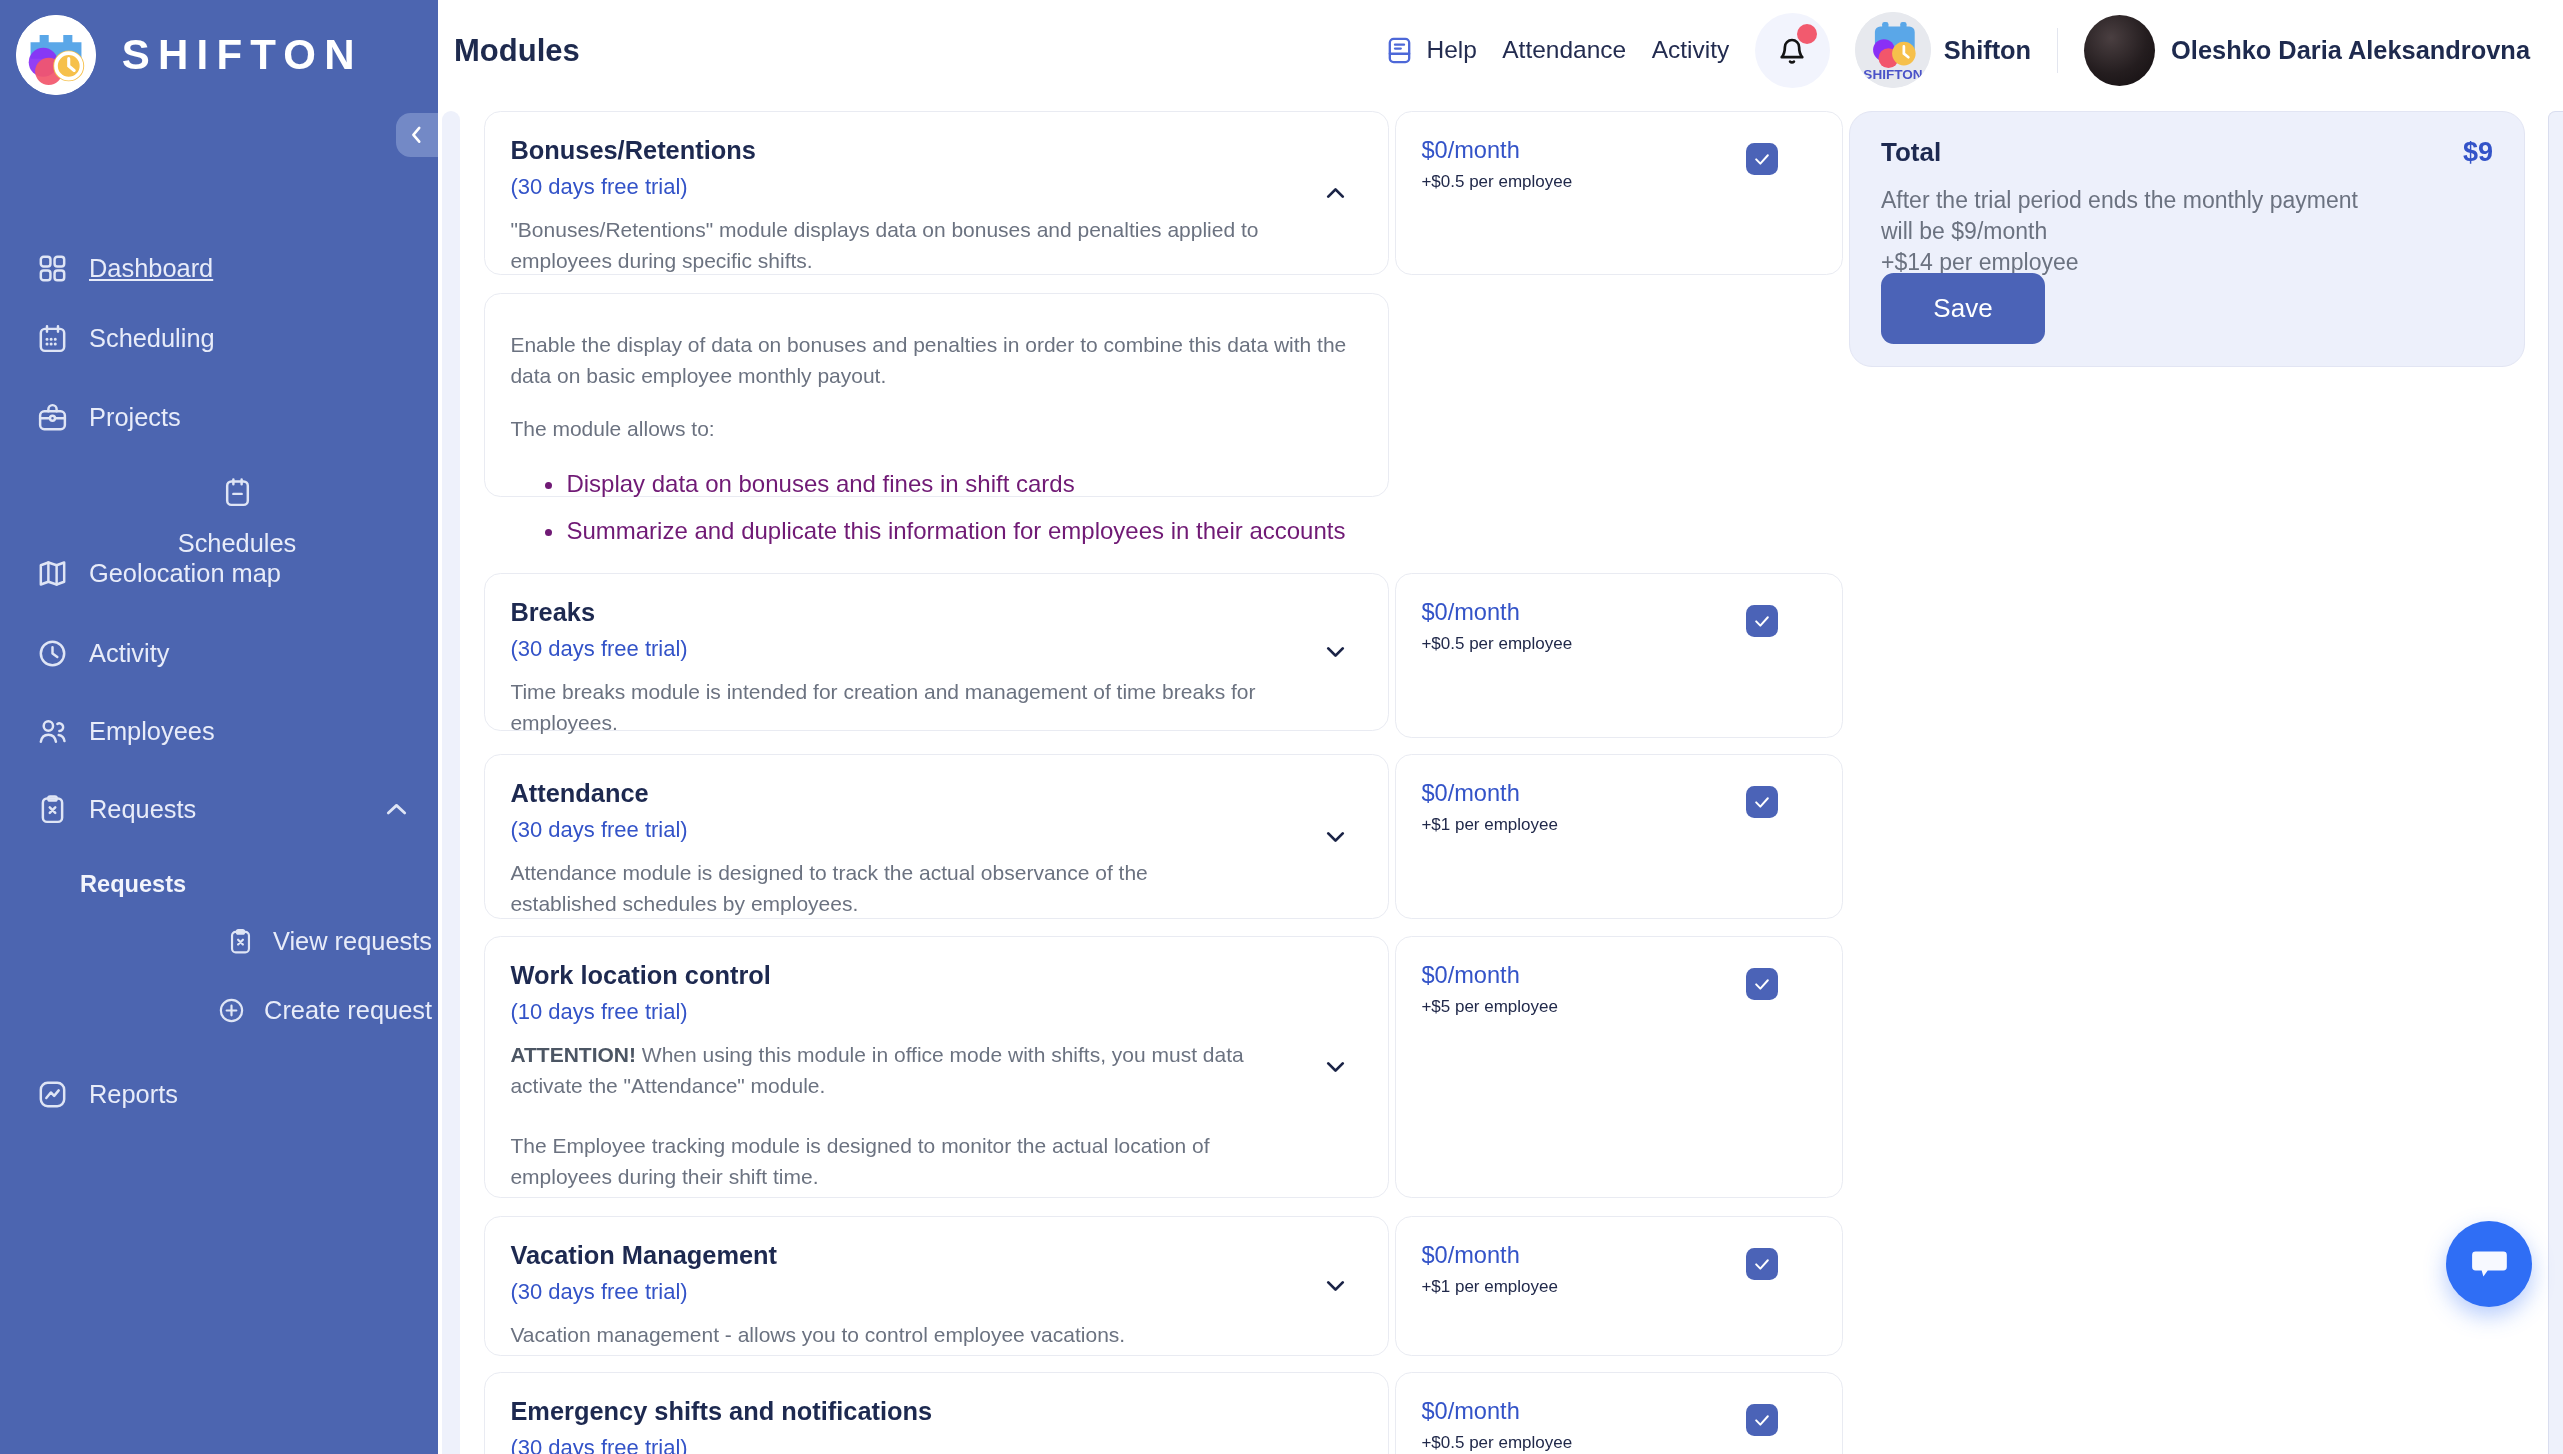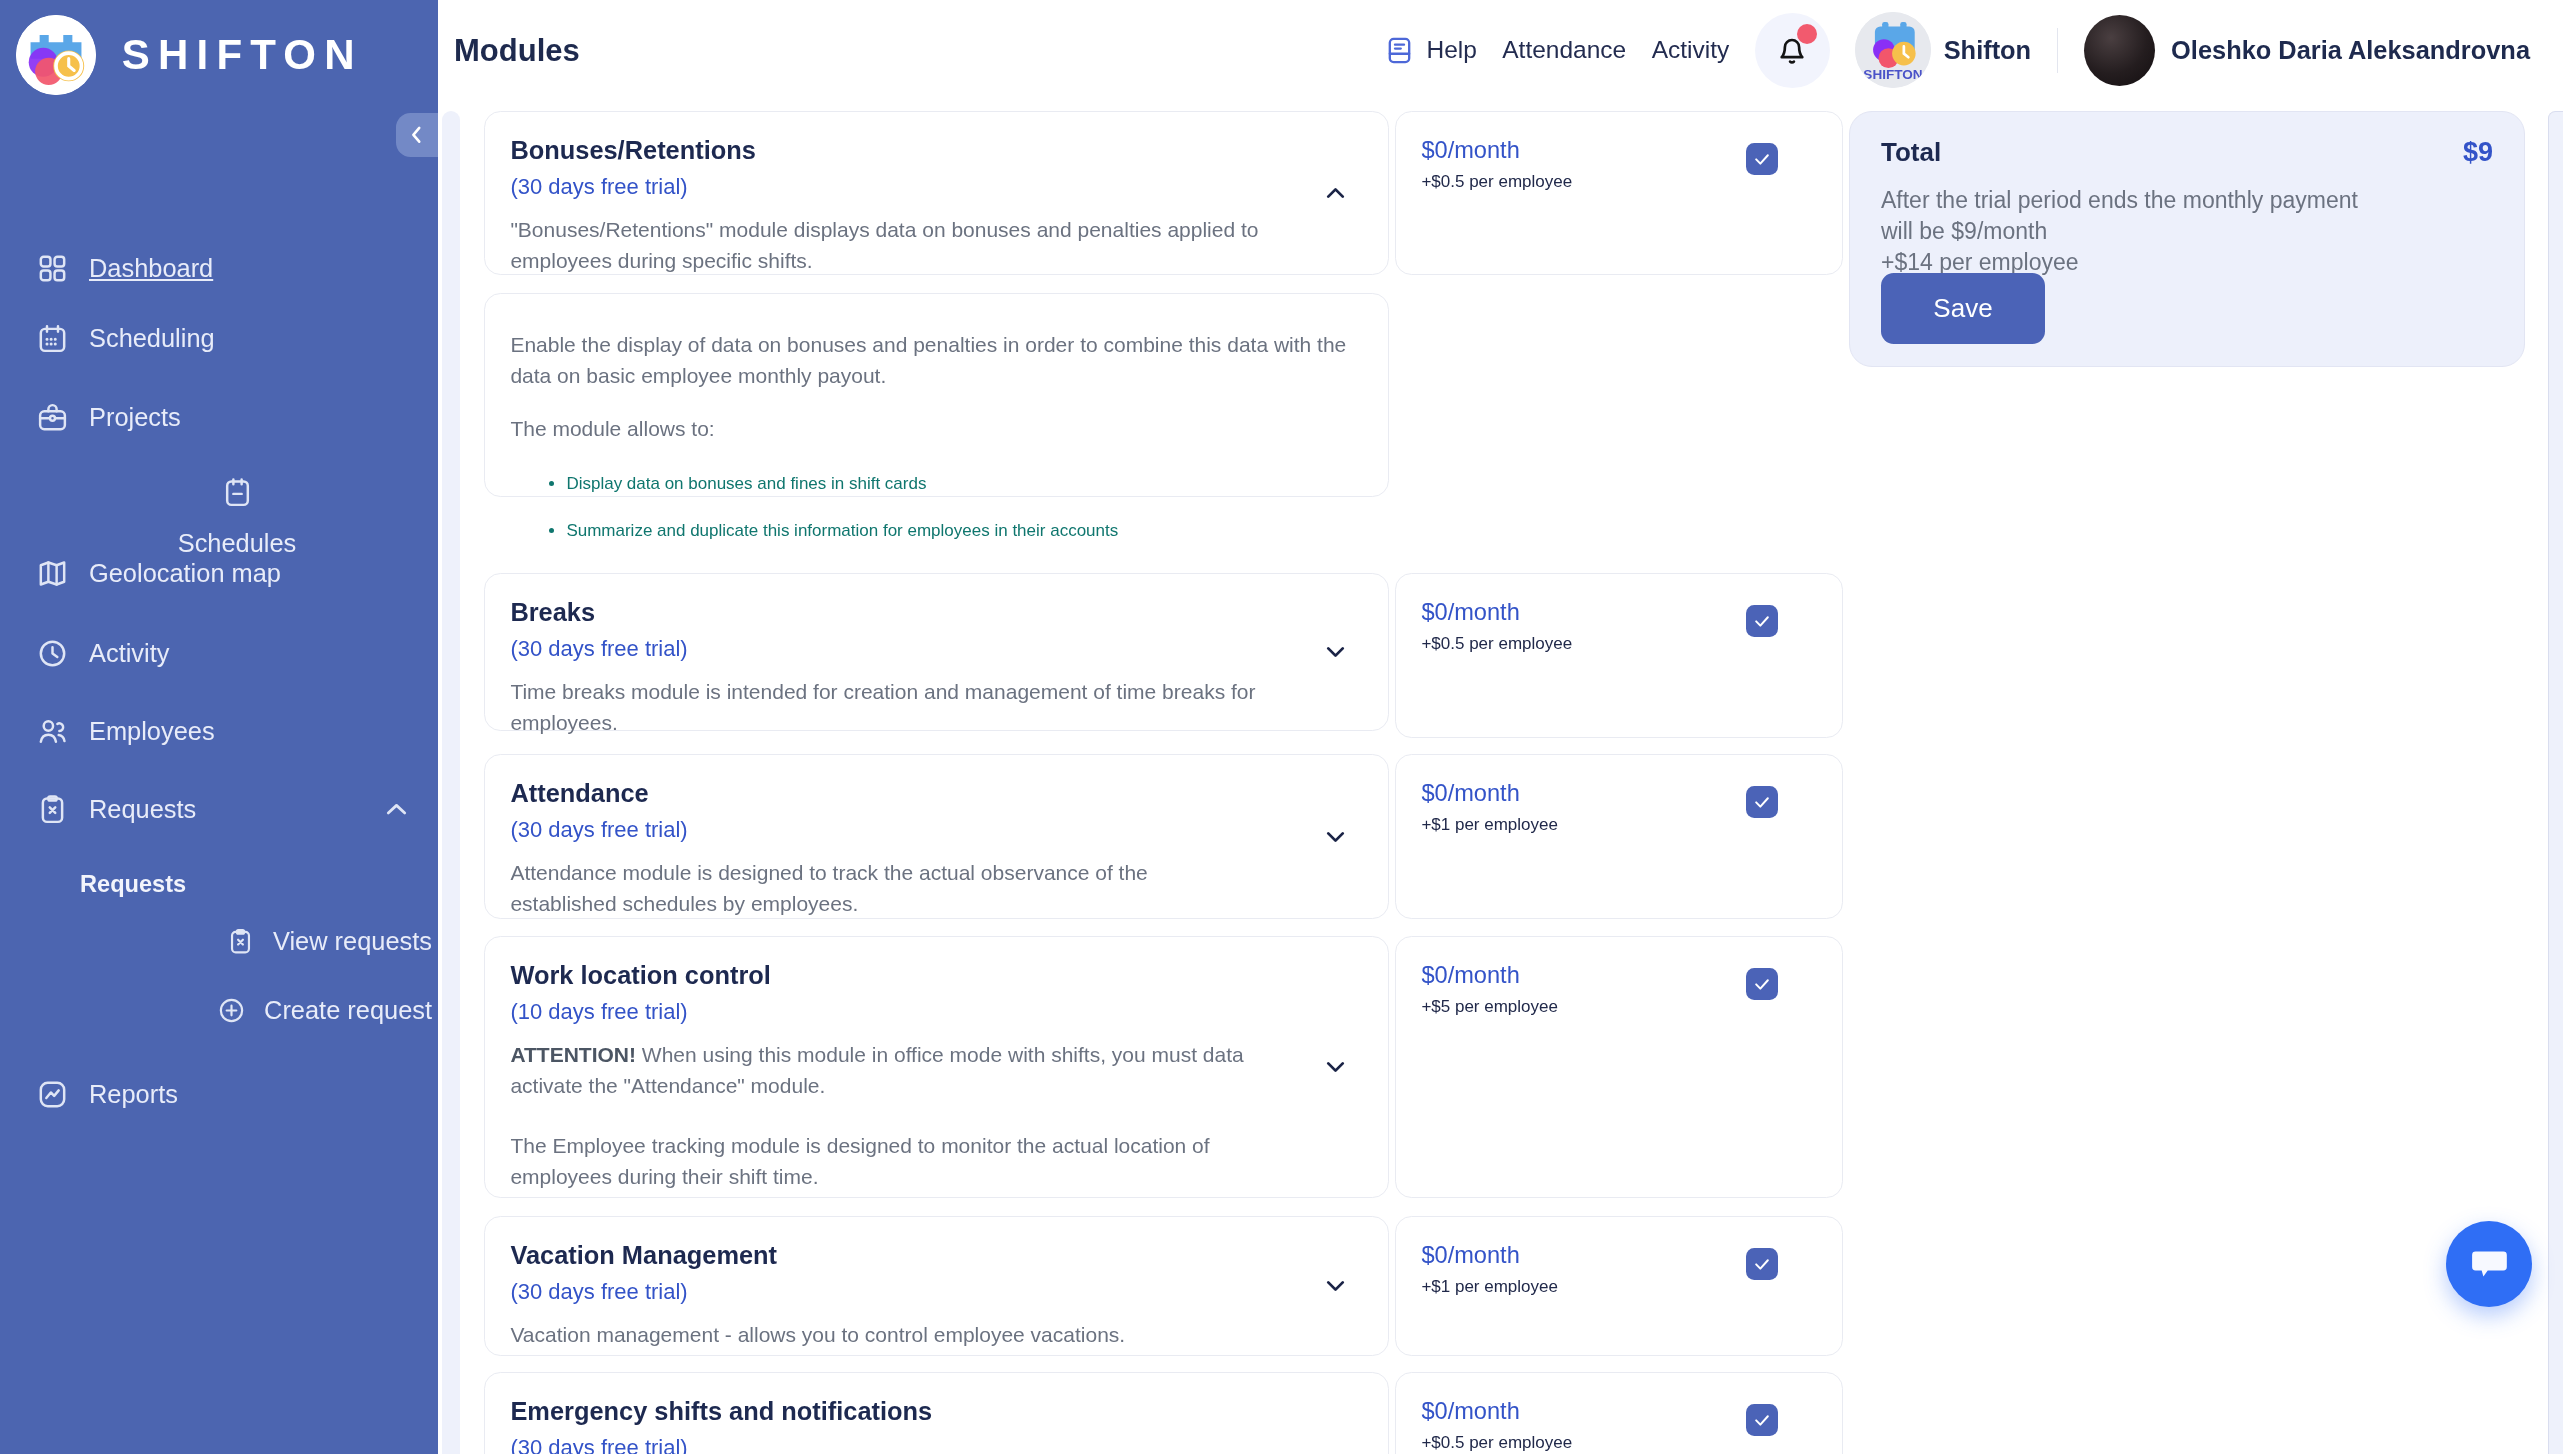--- a/index.html
+++ b/index.html
@@ -48,21 +48,21 @@
   .mod-desc { font-size:21px; color:#6b7280; line-height:31px; margin-top:14.5px; }
   .chev { position:absolute; right:38px; top:50%; transform:translateY(-50%); cursor:pointer; }
   .price-line1 { font-size:23.6px; color:#3353c8; }
   .price-line2 { font-size:17px; color:#21294a; margin-top:7.3px; }
   .toggle { position:absolute; right:64px; top:31px; width:32px; height:32px; border-radius:8.2px; background:#4b63b7; display:flex; align-items:center; justify-content:center; cursor:pointer; }
 
   
   .exp-panel { left:484px; width:905px; padding:35px 25.4px; }
   .exp-p { font-size:21px; color:#6b7280; line-height:31px; }
   .exp-ul { margin:23.6px 0 0 56px; }
-  .exp-ul li { font-size:17px; color:#0f766e; line-height:31px; margin-bottom:1.8px;margin-top:16px; }
+  .exp-ul li { font-size:24px; color:#701a75; line-height:31px; margin-bottom:1.8px;margin-top:16px; }
 
   
   .total-panel { position:absolute; left:1849px; top:111px; width:676px; height:256px; background:#edf0fb; border:1.8px solid #e2e5f3; border-radius:23px; padding:25.4px 31px; }
   .total-row { display:flex; justify-content:space-between; align-items:baseline; }
   .total-label { font-size:26px; font-weight:700; color:#1d2950; }
   .total-amount { font-size:27px; font-weight:700; color:#3353c8; }
   .total-desc { font-size:23px; color:#6b7280; line-height:31px; margin-top:16.4px; }
   .save-btn { position:absolute; left:31px; bottom:22px; width:164px; height:71px; background:#4b63b7; color:#fff; font-size:26px; border:none; border-radius:12.7px; cursor:pointer; font-family:"Liberation Sans", sans-serif; }
 
   

